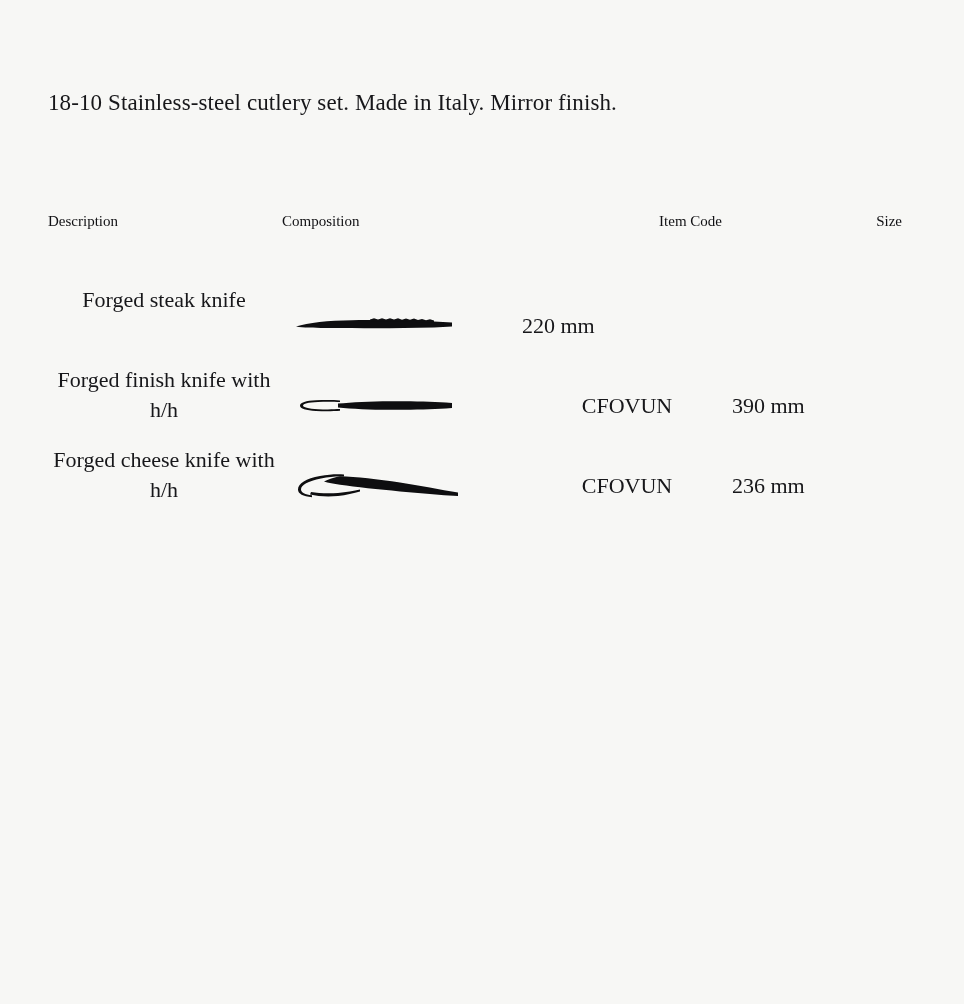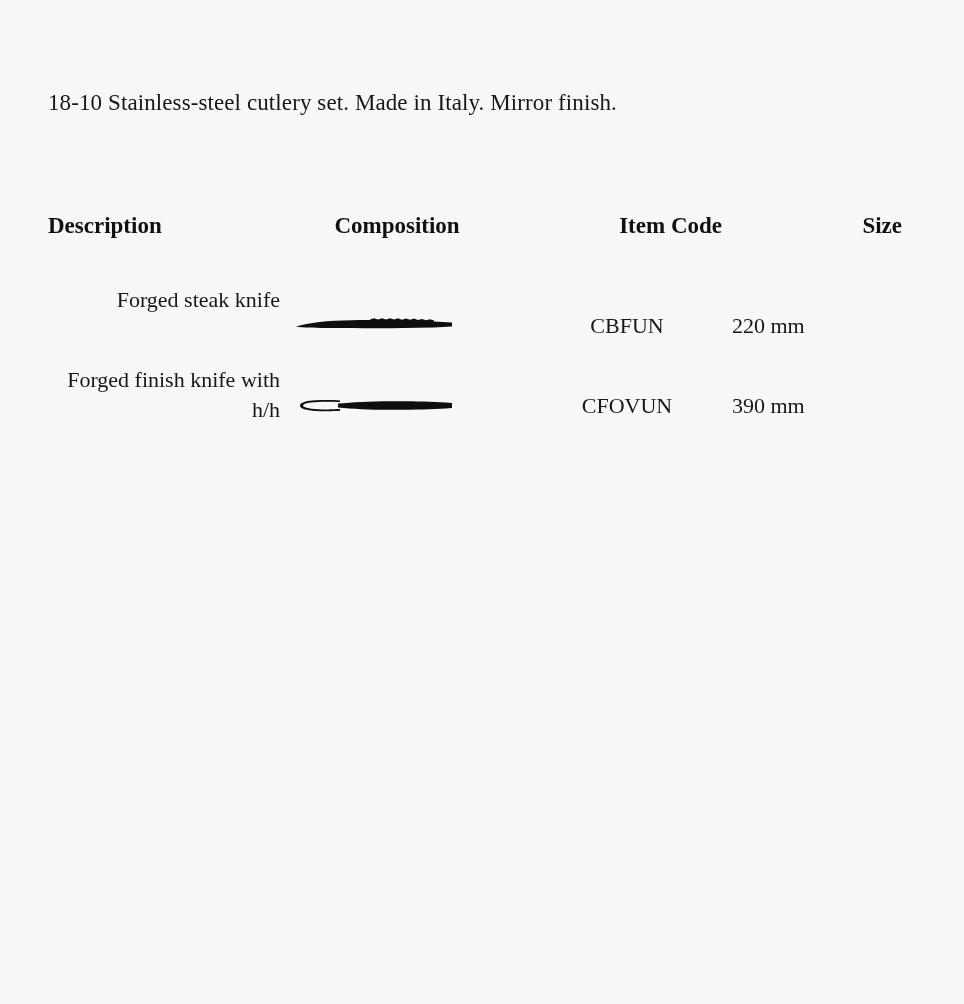--- a/index.html
+++ b/index.html
@@ -45,40 +45,40 @@
   }
   .head-row {
     height: 80px;
   }
   .col-desc   { width: 232px; }
   .col-comp   { width: 230px; }
   .col-code   { width: 210px; }
   .col-size   { width: 180px; }
 
   .th {
-    font-weight: bold;
-    font-size: 23px;
+    font-weight: normal;
+    font-size: 15px;
     color: #111114;
     padding-top: 8px;
   }
   .th-desc { text-align: left; }
-  .th-comp { text-align: center; padding-left: 2px; }
+  .th-comp { text-align: left; padding-left: 2px; }
   .th-code { text-align: right; }
   .th-size { text-align: right; }
 
   .body-row {
     min-height: 80px;
   }
   .td {
     font-size: 22px;
     line-height: 1.38;
     color: #17171a;
   }
   .td-desc {
-    text-align: right;
+    text-align: center;
     padding-right: 12px;
   }
   .td-comp {
     position: relative;
     height: 80px;
   }
   .td-code {
     text-align: center;
     padding-top: 26px;
   }
@@ -119,33 +119,46 @@
     <div class="row body-row">
       <div class="col-desc td td-desc">Forged steak knife</div>
       <div class="col-comp td td-comp">
         <div class="knife-wrap">
           <svg class="knife-svg" width="160" height="40" viewBox="0 0 160 40" aria-hidden="true">
             <path d="M2 21.5 C14 17.5, 34 15.5, 58 15.2 C82 14.9, 108 15.4, 140 16.6 L158 17.6 L158 21.4 L140 22.4 C108 23.2, 82 23.4, 58 23.0 C34 22.6, 14 23.6, 2 21.5 Z" fill="#0e0e10"></path>
             <path d="M76 14.6 L80 13.2 L84 14.6 L88 13.2 L92 14.6 L96 13.2 L100 14.6 L104 13.2 L108 14.7 L112 13.4 L116 14.8 L120 13.6 L124 15.0 L128 13.9 L132 15.2 L136 14.2 L140 15.4 L140 17.2 L76 16.4 Z" fill="#0e0e10"></path>
           </svg>
         </div>
       </div>
-      <div class="col-code td td-code">CBFUN</div>
       <div class="col-size td td-size">220 mm</div>
     </div>
 
     <div class="row body-row">
       <div class="col-desc td td-desc">Forged finish knife with h/h</div>
       <div class="col-comp td td-comp">
         <div class="knife-wrap">
           <svg class="knife-svg" width="160" height="40" viewBox="0 0 160 40" aria-hidden="true">
             <path d="M6 20.6 C6 17.4, 12 15.6, 22 15.2 C32 14.8, 40 15.0, 46 15.4 L46 17.1 C40 16.8, 32 16.7, 24 17.0 C14 17.4, 9 18.7, 9 20.6 C9 22.5, 14 23.8, 24 24.2 C32 24.5, 40 24.4, 46 24.1 L46 25.8 C40 26.2, 32 26.4, 22 26.0 C12 25.6, 6 23.8, 6 20.6 Z" fill="#0e0e10"></path>
             <path d="M44 18.6 C58 17.2, 76 16.4, 96 16.2 C116 16.0, 136 16.6, 152 17.4 L158 17.9 L158 23.1 L152 23.6 C136 24.4, 116 25.0, 96 24.8 C76 24.6, 58 23.8, 44 22.4 Z" fill="#0e0e10"></path>
           </svg>
         </div>
       </div>
       <div class="col-code td td-code">CFOVUN</div>
       <div class="col-size td td-size">390 mm</div>
     </div>
 
+    <div class="row body-row">
+      <div class="col-desc td td-desc">Forged cheese knife with h/h</div>
+      <div class="col-comp td td-comp">
+        <div class="knife-wrap">
+          <svg class="knife-svg" width="170" height="44" viewBox="0 0 170 44" aria-hidden="true">
+            <path d="M4 26.5 C4 20.5, 12 15.5, 26 13.0 C36 11.2, 44 11.0, 50 11.6 L50 13.6 C44 13.2, 36 13.6, 27 15.4 C14 18.0, 7 22.0, 7 26.4 C7 29.4, 11 31.4, 18 32.2 L18 34.2 C9 33.4, 4 30.8, 4 26.5 Z" fill="#0e0e10"></path>
+            <path d="M46 13.2 C62 13.6, 84 16.0, 106 19.6 C126 22.9, 146 26.6, 164 29.6 L164 33.0 C146 31.8, 126 30.2, 106 28.4 C84 26.4, 62 24.0, 46 21.8 C40 20.9, 34 19.8, 30 18.6 C34 16.2, 40 14.2, 46 13.2 Z" fill="#0e0e10"></path>
+            <path d="M16 31.6 C24 33.4, 34 34.0, 44 33.0 C52 32.2, 60 30.4, 66 28.6 L66 26.6 C60 28.0, 52 29.4, 44 30.0 C34 30.8, 24 30.2, 17 29.0 Z" fill="#0e0e10"></path>
+          </svg>
+        </div>
+      </div>
+      <div class="col-code td td-code">CFOVUN</div>
+      <div class="col-size td td-size">236 mm</div>
+    </div>
 
   </div>
 </div>
 
 </body></html>

